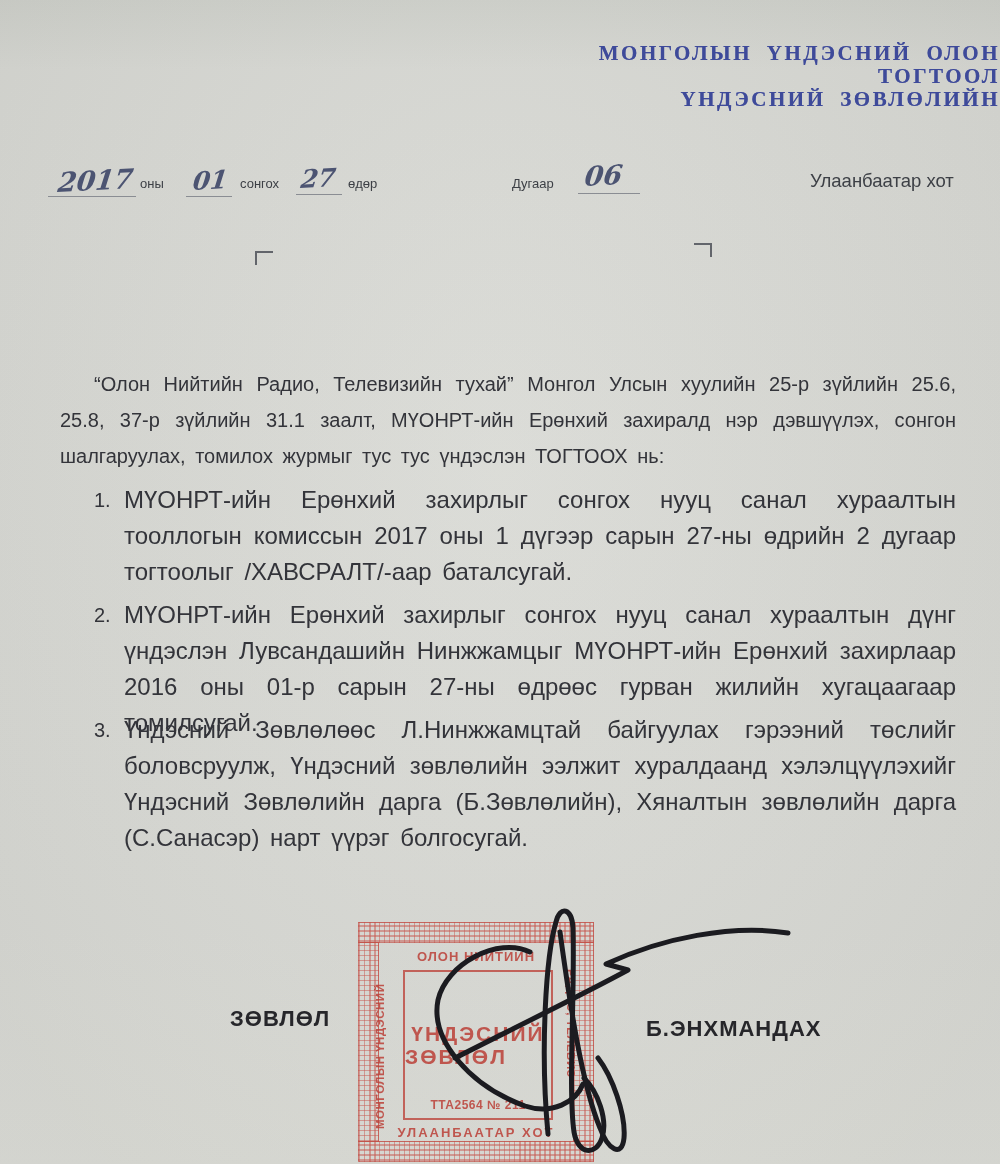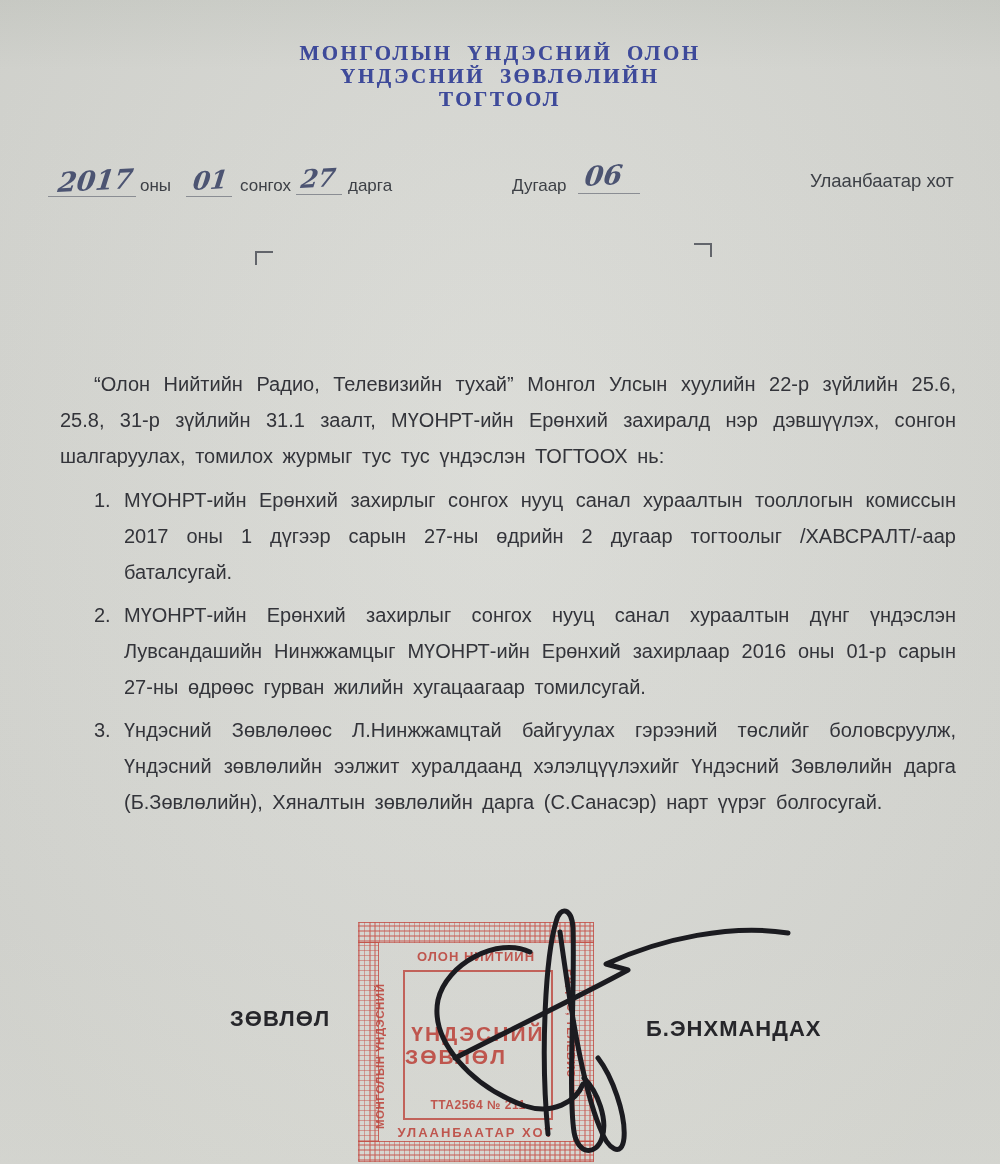--- a/index.html
+++ b/index.html
@@ -9,58 +9,58 @@
     overflow:hidden;
     background:
       radial-gradient(ellipse at 50% 40%, rgba(255,255,255,0.10), rgba(0,0,0,0.04) 90%),
       linear-gradient(#ced0ca, #d7d8d3 6%, #d8d9d4 80%, #dcddd7);
     font-family:"Liberation Sans", sans-serif;
     color:#303030;
   }
   
   .letterhead{
     position:absolute;top:42px;left:0;width:100%;
-    text-align:center;
+    text-align:right;
     font-family:"Liberation Serif", serif;
     font-weight:bold;
     font-size:21px;line-height:23px;
     letter-spacing:2.5px;word-spacing:7px;
     color:#3e4a9a;
     text-shadow:0 0 .5px rgba(62,74,154,.6);
   }
   
   .hand{
     position:absolute;
     font-family:"DejaVu Serif", serif;
     font-style:italic;font-weight:bold;
     color:#4c5472;
     transform:rotate(-3deg) skewX(-10deg);
   }
   .blank{position:absolute;height:0;border-bottom:1.5px solid #8a8d93;}
-  .plabel{position:absolute;font-size:17px;color:#3d4046;}
+  .plabel{position:absolute;font-size:13px;color:#3d4046;}
   
   .corner{position:absolute;width:16px;height:12px;}
   .corner.l{border-left:2px solid #62656b;border-top:2px solid #62656b;}
   .corner.r{border-right:2px solid #62656b;border-top:2px solid #62656b;}
   
   .doc-title{
     position:absolute;top:284px;left:0;width:100%;
     text-align:center;font-weight:bold;font-size:21px;color:#3a3a3a;
   }
   .para{
     position:absolute;left:60px;width:896px;
     font-size:20px;line-height:36px;
     text-align:justify;color:#33343a;
     word-spacing:4px;
   }
   .para.indent{text-indent:34px;}
   .item{position:absolute;left:94px;width:862px;display:flex;}
   .item .num{flex:0 0 30px;font-size:20px;line-height:36px;color:#33343a;}
   .item .itxt{
-    flex:1;font-size:20px;line-height:36px;
+    flex:1;font-size:24px;line-height:36px;
     text-align:justify;color:#33343a;word-spacing:4px;
   }
   
   .sig-label{position:absolute;font-weight:bold;font-size:22px;letter-spacing:1px;color:#26262a;}
   
   .stamp{position:absolute;left:358px;top:922px;width:236px;height:240px;opacity:.92;}
   .band{
     position:absolute;
     background:
       repeating-linear-gradient(0deg, rgba(198,78,70,.50) 0 1.5px, rgba(198,78,70,0) 1.5px 5px),
@@ -83,45 +83,45 @@
   .st-bottom{bottom:1px;left:0;width:100%;text-align:center;font-size:13px;letter-spacing:2px;}
   .sig-svg{position:absolute;left:400px;top:900px;}
 </style>
 </head>
 <body>
 
 <div id="page">
 
   <div class="letterhead">
     <div>МОНГОЛЫН ҮНДЭСНИЙ ОЛОН</div>
+    <div>ТОГТООЛ</div>
     <div>ҮНДЭСНИЙ ЗӨВЛӨЛИЙН</div>
-    <div>ТОГТООЛ</div>
   </div>
 
   <div>
     <span class="hand" style="left:58px;top:165px;font-size:27px;">2017</span>
     <div class="blank" style="left:48px;top:196px;width:88px;"></div>
     <span class="plabel" style="left:140px;top:176px;">оны</span>
     <span class="hand" style="left:193px;top:166px;font-size:25px;">01</span>
     <div class="blank" style="left:186px;top:196px;width:46px;"></div>
     <span class="plabel" style="left:240px;top:176px;">сонгох</span>
     <span class="hand" style="left:301px;top:164px;font-size:25px;">27</span>
     <div class="blank" style="left:296px;top:194px;width:46px;"></div>
-    <span class="plabel" style="left:348px;top:176px;">дарга</span>
+    <span class="plabel" style="left:348px;top:176px;">өдөр</span>
     <span class="plabel" style="left:512px;top:176px;">Дугаар</span>
     <span class="hand" style="left:585px;top:160px;font-size:27px;">06</span>
     <div class="blank" style="left:578px;top:193px;width:62px;"></div>
     <span class="plabel" style="left:810px;top:170px;font-size:18.5px;">Улаанбаатар хот</span>
   </div>
 
   <div class="corner l" style="left:255px;top:251px;"></div>
   <div class="corner r" style="left:694px;top:243px;"></div>
 
 
-  <div class="para indent" style="top:366px;">“Олон Нийтийн Радио, Телевизийн тухай” Монгол Улсын хуулийн 22-р зүйлийн 25.6, 25.8, 31-р зүйлийн 31.1 заалт, МҮОНРТ-ийн Ерөнхий захиралд нэр дэвшүүлэх, сонгон шалгаруулах, томилох журмыг тус тус үндэслэн ТОГТООХ нь:</div>
+  <div class="para indent" style="top:366px;">“Олон Нийтийн Радио, Телевизийн тухай” Монгол Улсын хуулийн 25-р зүйлийн 25.6, 25.8, 37-р зүйлийн 31.1 заалт, МҮОНРТ-ийн Ерөнхий захиралд нэр дэвшүүлэх, сонгон шалгаруулах, томилох журмыг тус тус үндэслэн ТОГТООХ нь:</div>
 
   <div class="item" style="top:482px;">
     <div class="num">1.</div>
     <div class="itxt">МҮОНРТ-ийн Ерөнхий захирлыг сонгох нууц санал хураалтын тооллогын комиссын 2017 оны 1 дүгээр сарын 27-ны өдрийн 2 дугаар тогтоолыг /ХАВСРАЛТ/-аар баталсугай.</div>
   </div>
 
   <div class="item" style="top:597px;">
     <div class="num">2.</div>
     <div class="itxt">МҮОНРТ-ийн Ерөнхий захирлыг сонгох нууц санал хураалтын дүнг үндэслэн Лувсандашийн Нинжжамцыг МҮОНРТ-ийн Ерөнхий захирлаар 2016 оны 01-р сарын 27-ны өдрөөс гурван жилийн хугацаагаар томилсугай.</div>
   </div>

